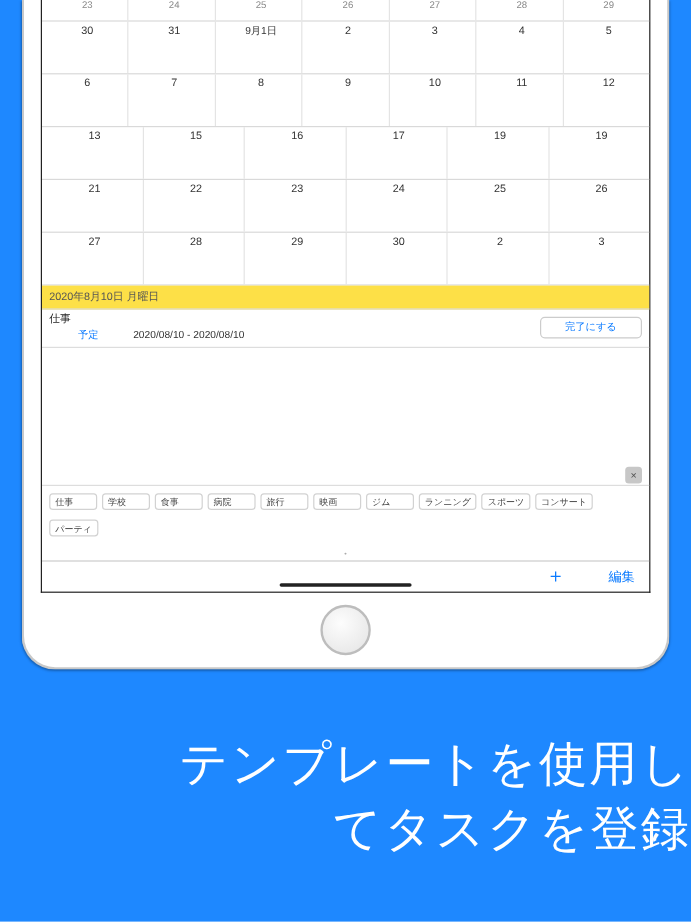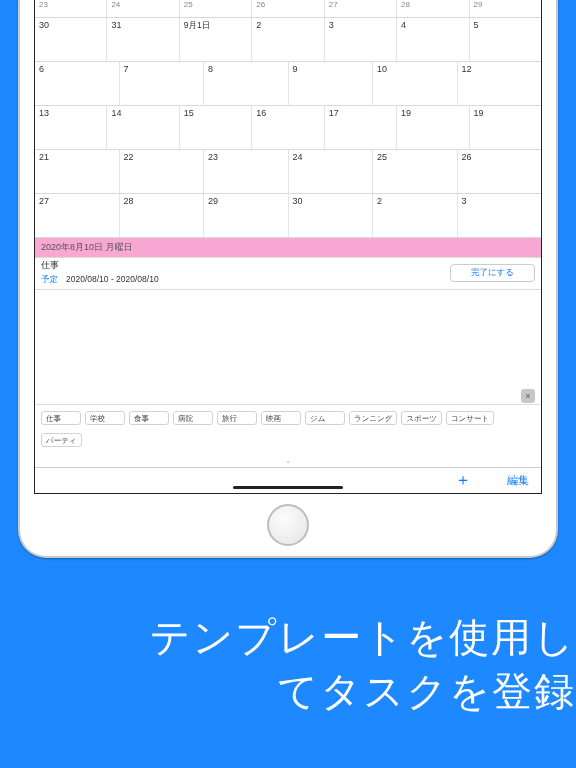--- a/index.html
+++ b/index.html
@@ -42,42 +42,42 @@
   .cal-row.first { height: 18px; }
   .cal-cell {
     flex: 1;
     border-right: 1px solid #e4e4e4;
     padding: 2px 0 0 4px;
     font-size: 9px;
     color: #333;
   }
   .cal-cell:last-child { border-right: none; }
   .cal-cell.month-start { color: #333; font-size: 8.5px; }
-  .cal-cell .num { display: block; text-align: left; }
+  .cal-cell .num { display: block; text-align: center; }
   .cal-row.first .cal-cell { padding-top: 0; }
   .cal-row.first .cal-cell .num { font-size: 8px; color: #888; }
 
   .day-header {
-    background: #f9a8d4;
+    background: #fde047;
     font-size: 9px;
     color: #555;
     padding: 3px 6px;
     border-bottom: 1px solid #ddd;
   }
   .task-row {
     display: flex;
     align-items: center;
     font-size: 9px;
     padding: 3px 6px 6px 6px;
     border-bottom: 1px solid #ddd;
     position: relative;
     height: 32px;
   }
   .task-title { color: #222; font-size: 9px; }
-  .task-sub { display: flex; gap: 0; margin-top: 2px; }
+  .task-sub { display: flex; gap: 21px; margin-top: 2px; margin-left: 24px; }
   .task-tag { color: #0a7aff; font-size: 8.5px; }
   .task-dates { color: #333; font-size: 8.5px; margin-left: 8px; }
   .complete-btn {
     position: absolute;
     right: 6px; top: 6px;
     font-size: 8.5px;
     color: #0a7aff;
     border: 1px solid #ccc;
     border-radius: 4px;
     padding: 2px 20px;
@@ -228,29 +228,29 @@
         <div class="cal-cell">
             <span class="num">8</span>
           </div>
         <div class="cal-cell">
             <span class="num">9</span>
           </div>
         <div class="cal-cell">
             <span class="num">10</span>
           </div>
         <div class="cal-cell">
+            <span class="num">11</span>
+          </div>
+        <div class="cal-cell">
             <span class="num">12</span>
           </div>
       </div>
       <div class="cal-row">
         <div class="cal-cell">
             <span class="num">13</span>
-          </div>
-        <div class="cal-cell">
-            <span class="num">14</span>
           </div>
         <div class="cal-cell">
             <span class="num">15</span>
           </div>
         <div class="cal-cell">
             <span class="num">16</span>
           </div>
         <div class="cal-cell">
             <span class="num">17</span>
           </div>

